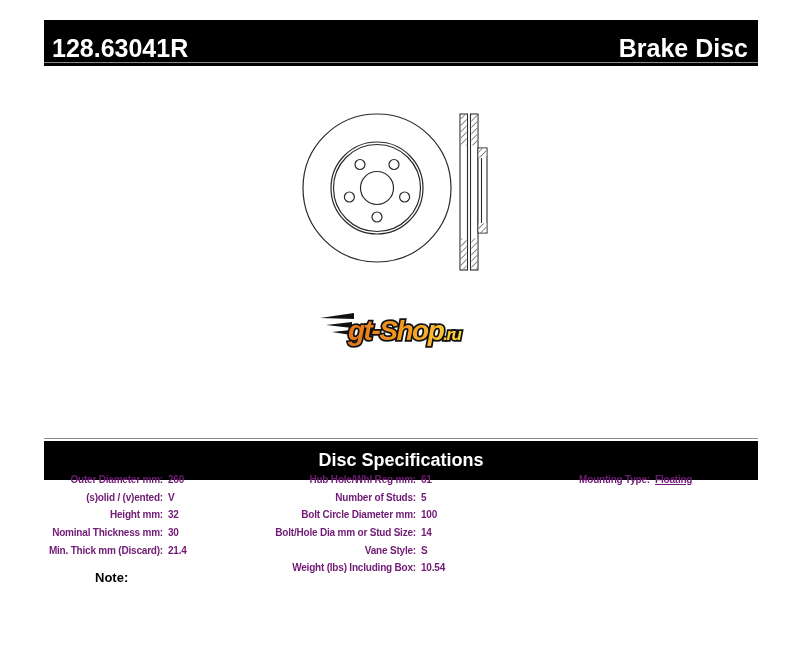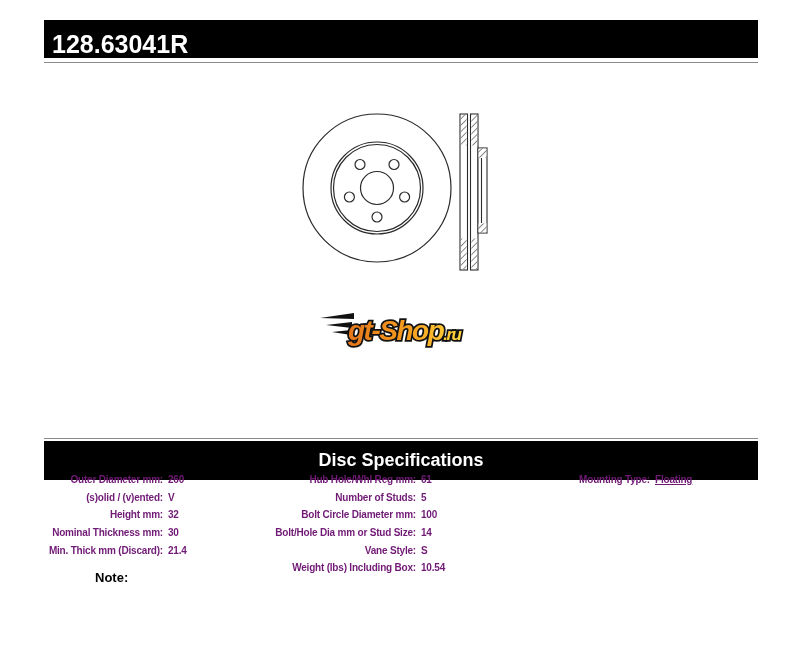--- a/index.html
+++ b/index.html
@@ -11,21 +11,21 @@
     overflow:hidden;
   }
   .bar{
     position:absolute;
     left:44px;width:714px;
     background:#000000;
     color:#ffffff;
     box-sizing:border-box;
   }
   .bar-top{
-    top:20px;height:38px;
+    top:20px;height:46px;
     display:flex;align-items:center;justify-content:space-between;
     padding:10px 10px 0 8px;
     font-size:25px;font-weight:bold;
   }
   .hairline{
     position:absolute;left:44px;width:714px;height:1px;background:#8a8a8a;
   }
   .bar-spec{
     top:441px;height:39px;
     display:flex;align-items:center;justify-content:center;
@@ -53,20 +53,21 @@
   .drawing{position:absolute;left:280px;top:100px;}
   .watermark{position:absolute;left:318px;top:303px;}
 </style>
 </head>
 <body>
 
 <div class="page">
 
   <div class="bar bar-top">
     <span>128.63041R</span>
+    <span>Brake Disc</span>
   </div>
   <div class="hairline" style="top:62px"></div>
 
   <svg class="drawing" width="220" height="192" viewBox="280 100 220 192">
     <defs>
       <pattern id="hatch" patternUnits="userSpaceOnUse" width="4.5" height="4.5" patternTransform="rotate(45)">
         <rect width="4.5" height="4.5" fill="#ffffff"></rect>
         <line x1="0" y1="0" x2="0" y2="4.5" stroke="#2a2a2a" stroke-width="1.1"></line>
       </pattern>
     </defs>

